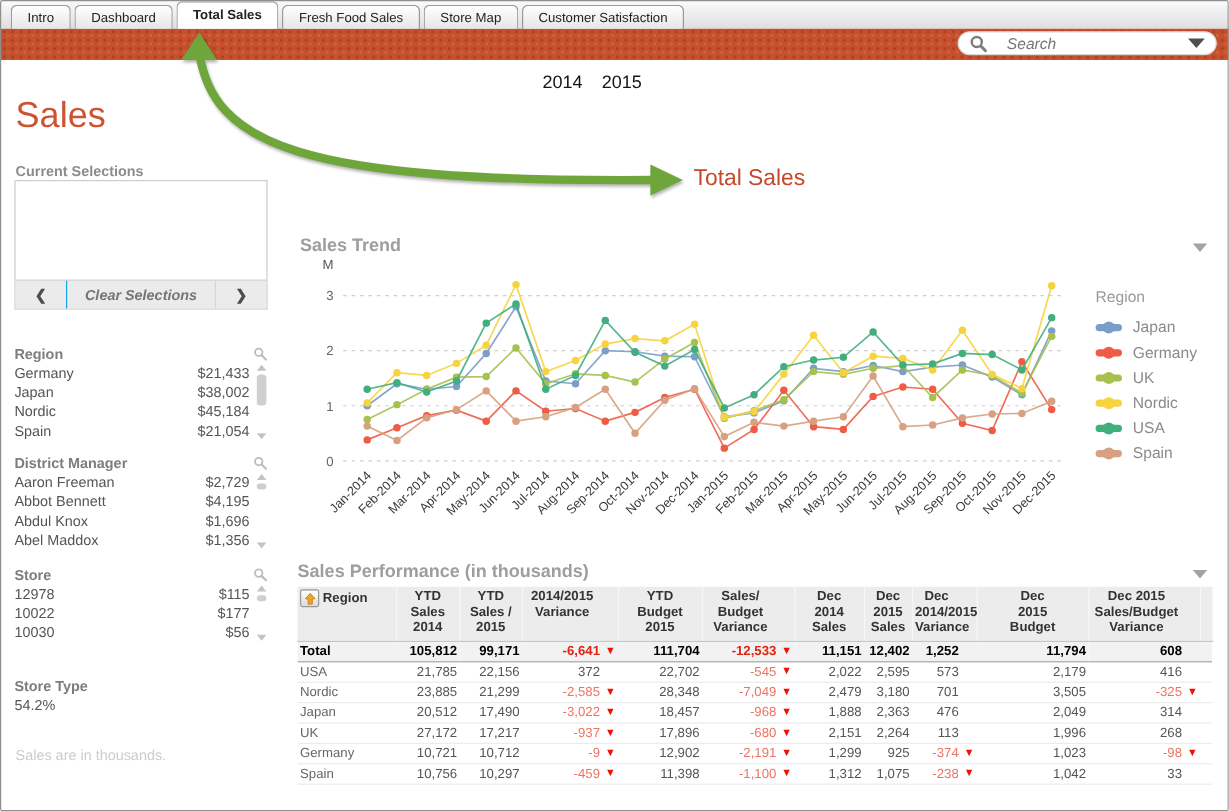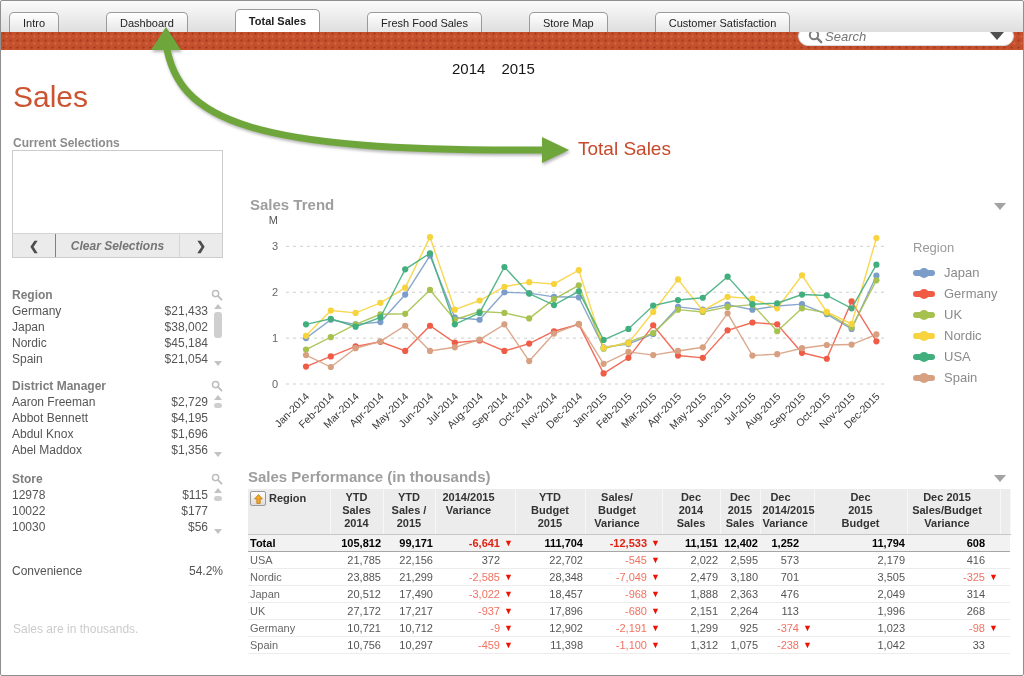--- a/index.html
+++ b/index.html
@@ -1,35 +1,35 @@
 <!DOCTYPE html>
 <html><head>
 <meta charset="utf-8">
 <style>
   html,body{margin:0;padding:0;}
   body{width:1024px;height:676px;position:relative;overflow:hidden;background:#fff;
        font-family:"Liberation Sans",sans-serif;-webkit-font-smoothing:antialiased;}
   #frame{position:absolute;inset:0;border:1px solid #8f8f8f;border-radius:2px;pointer-events:none;z-index:50;}
 
   
-  #tabbar{position:absolute;top:0;left:0;right:0;height:32px;background:linear-gradient(#fcfcfc,#dedede);
-          display:flex;align-items:flex-end;padding-left:9px;box-sizing:border-box;z-index:3;gap:44px;}
+  #tabbar{position:absolute;top:0;left:0;right:0;height:24px;background:linear-gradient(#fcfcfc,#dedede);
+          display:flex;align-items:flex-end;padding-left:9px;box-sizing:border-box;z-index:3;}
   .tab{height:16px;line-height:16px;padding:2px 13px 1px;margin-right:3px;border:1px solid #9a9a9a;border-bottom:none;
        border-radius:5px 5px 0 0;background:linear-gradient(#ffffff,#e6e6e6);font-size:11px;color:#222;cursor:pointer;white-space:nowrap;}
   .tab.active{background:#fff;font-weight:bold;height:19px;line-height:19px;position:relative;z-index:4;}
 
   
   #banner{position:absolute;top:23px;left:0;right:0;height:27px;background-color:#c5502e;
           background-image:radial-gradient(rgba(110,20,0,.28) 1px,transparent 1.4px),
                            radial-gradient(rgba(255,170,130,.20) 1px,transparent 1.4px);
           background-size:7px 7px,7px 7px;background-position:0 0,3px 3px;z-index:2;}
   #search{position:absolute;top:3px;right:10px;width:216px;height:20px;background:#fff;border-radius:11px;
           border:1px solid #d8d8d8;display:flex;align-items:center;padding:0 9px;box-sizing:border-box;}
   #search input{flex:1;border:none;outline:none;font-family:"Liberation Sans",sans-serif;font-style:italic;
-          font-size:13px;color:#888;background:transparent;margin-left:0;min-width:0;}
+          font-size:13px;color:#888;background:transparent;margin-left:14px;min-width:0;}
   .search-caret{width:0;height:0;border-left:7px solid transparent;border-right:7px solid transparent;border-top:8px solid #4f4f4f;}
 
   
   #filters{position:absolute;top:60px;left:452px;right:14px;display:flex;font-size:15px;color:#161616;z-index:1;}
   #years{display:flex;}
   .year{margin-right:16px;cursor:pointer;}
   #months{display:flex;flex:1;margin-left:26px;justify-content:space-between;}
   .month{cursor:pointer;}
 
   #page-title{position:absolute;left:13px;top:80px;font-size:30px;color:#cb5431;}
@@ -234,23 +234,25 @@
           <span class="lb-val">$56</span>
         </div>
         <div class="lb-scrollbar">
           <div class="sb-up"></div>
           <div class="sb-thumb short"></div>
           <div class="sb-down"></div>
         </div>
       </div>
     </div>
     <div class="listbox" style="top:563px;">
+      <div class="lb-header">
+        <span>Store Type</span>
+      </div>
       <div class="lb-rows">
         <div class="lb-row">
-          <span class="lb-name">Convenience</span>
           <span class="lb-val">54.2%</span>
         </div>
       </div>
     </div>
   </div>
 
 <div id="footnote">Sales are in thousands.</div>
 
 <div id="chart-title">Sales Trend</div>
 <div class="menu-caret" style="left:994px;top:203px;"></div>

